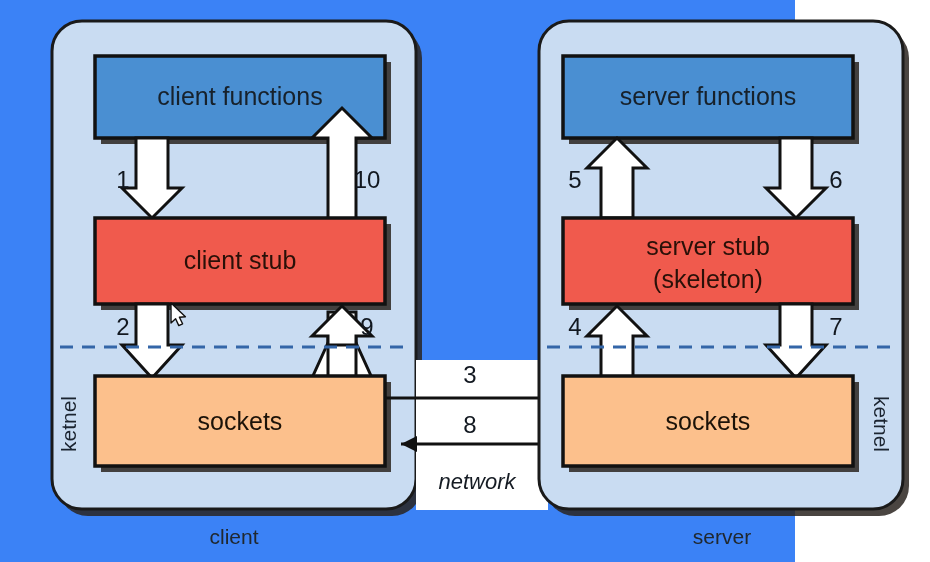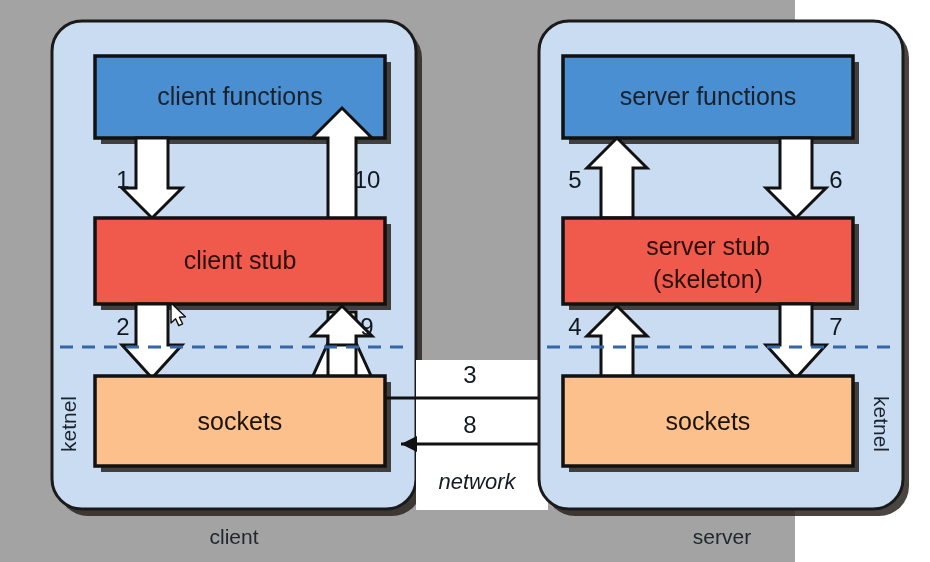--- a/index.html
+++ b/index.html
@@ -10,21 +10,21 @@
   body {
     width: 930px;
     height: 562px;
     overflow: hidden;
     font-family: "Liberation Sans", sans-serif;
   }
   #stage {
     position: relative;
     width: 795px;
     height: 562px;
-    background: #a3a3a3;
+    background: #3b82f6;
   }
   #stage svg {
     position: absolute;
     left: 0;
     top: 0;
   }
   .panel-rect {
     fill: #c9dcf2;
     stroke: #1a1a1a;
     stroke-width: 3;

